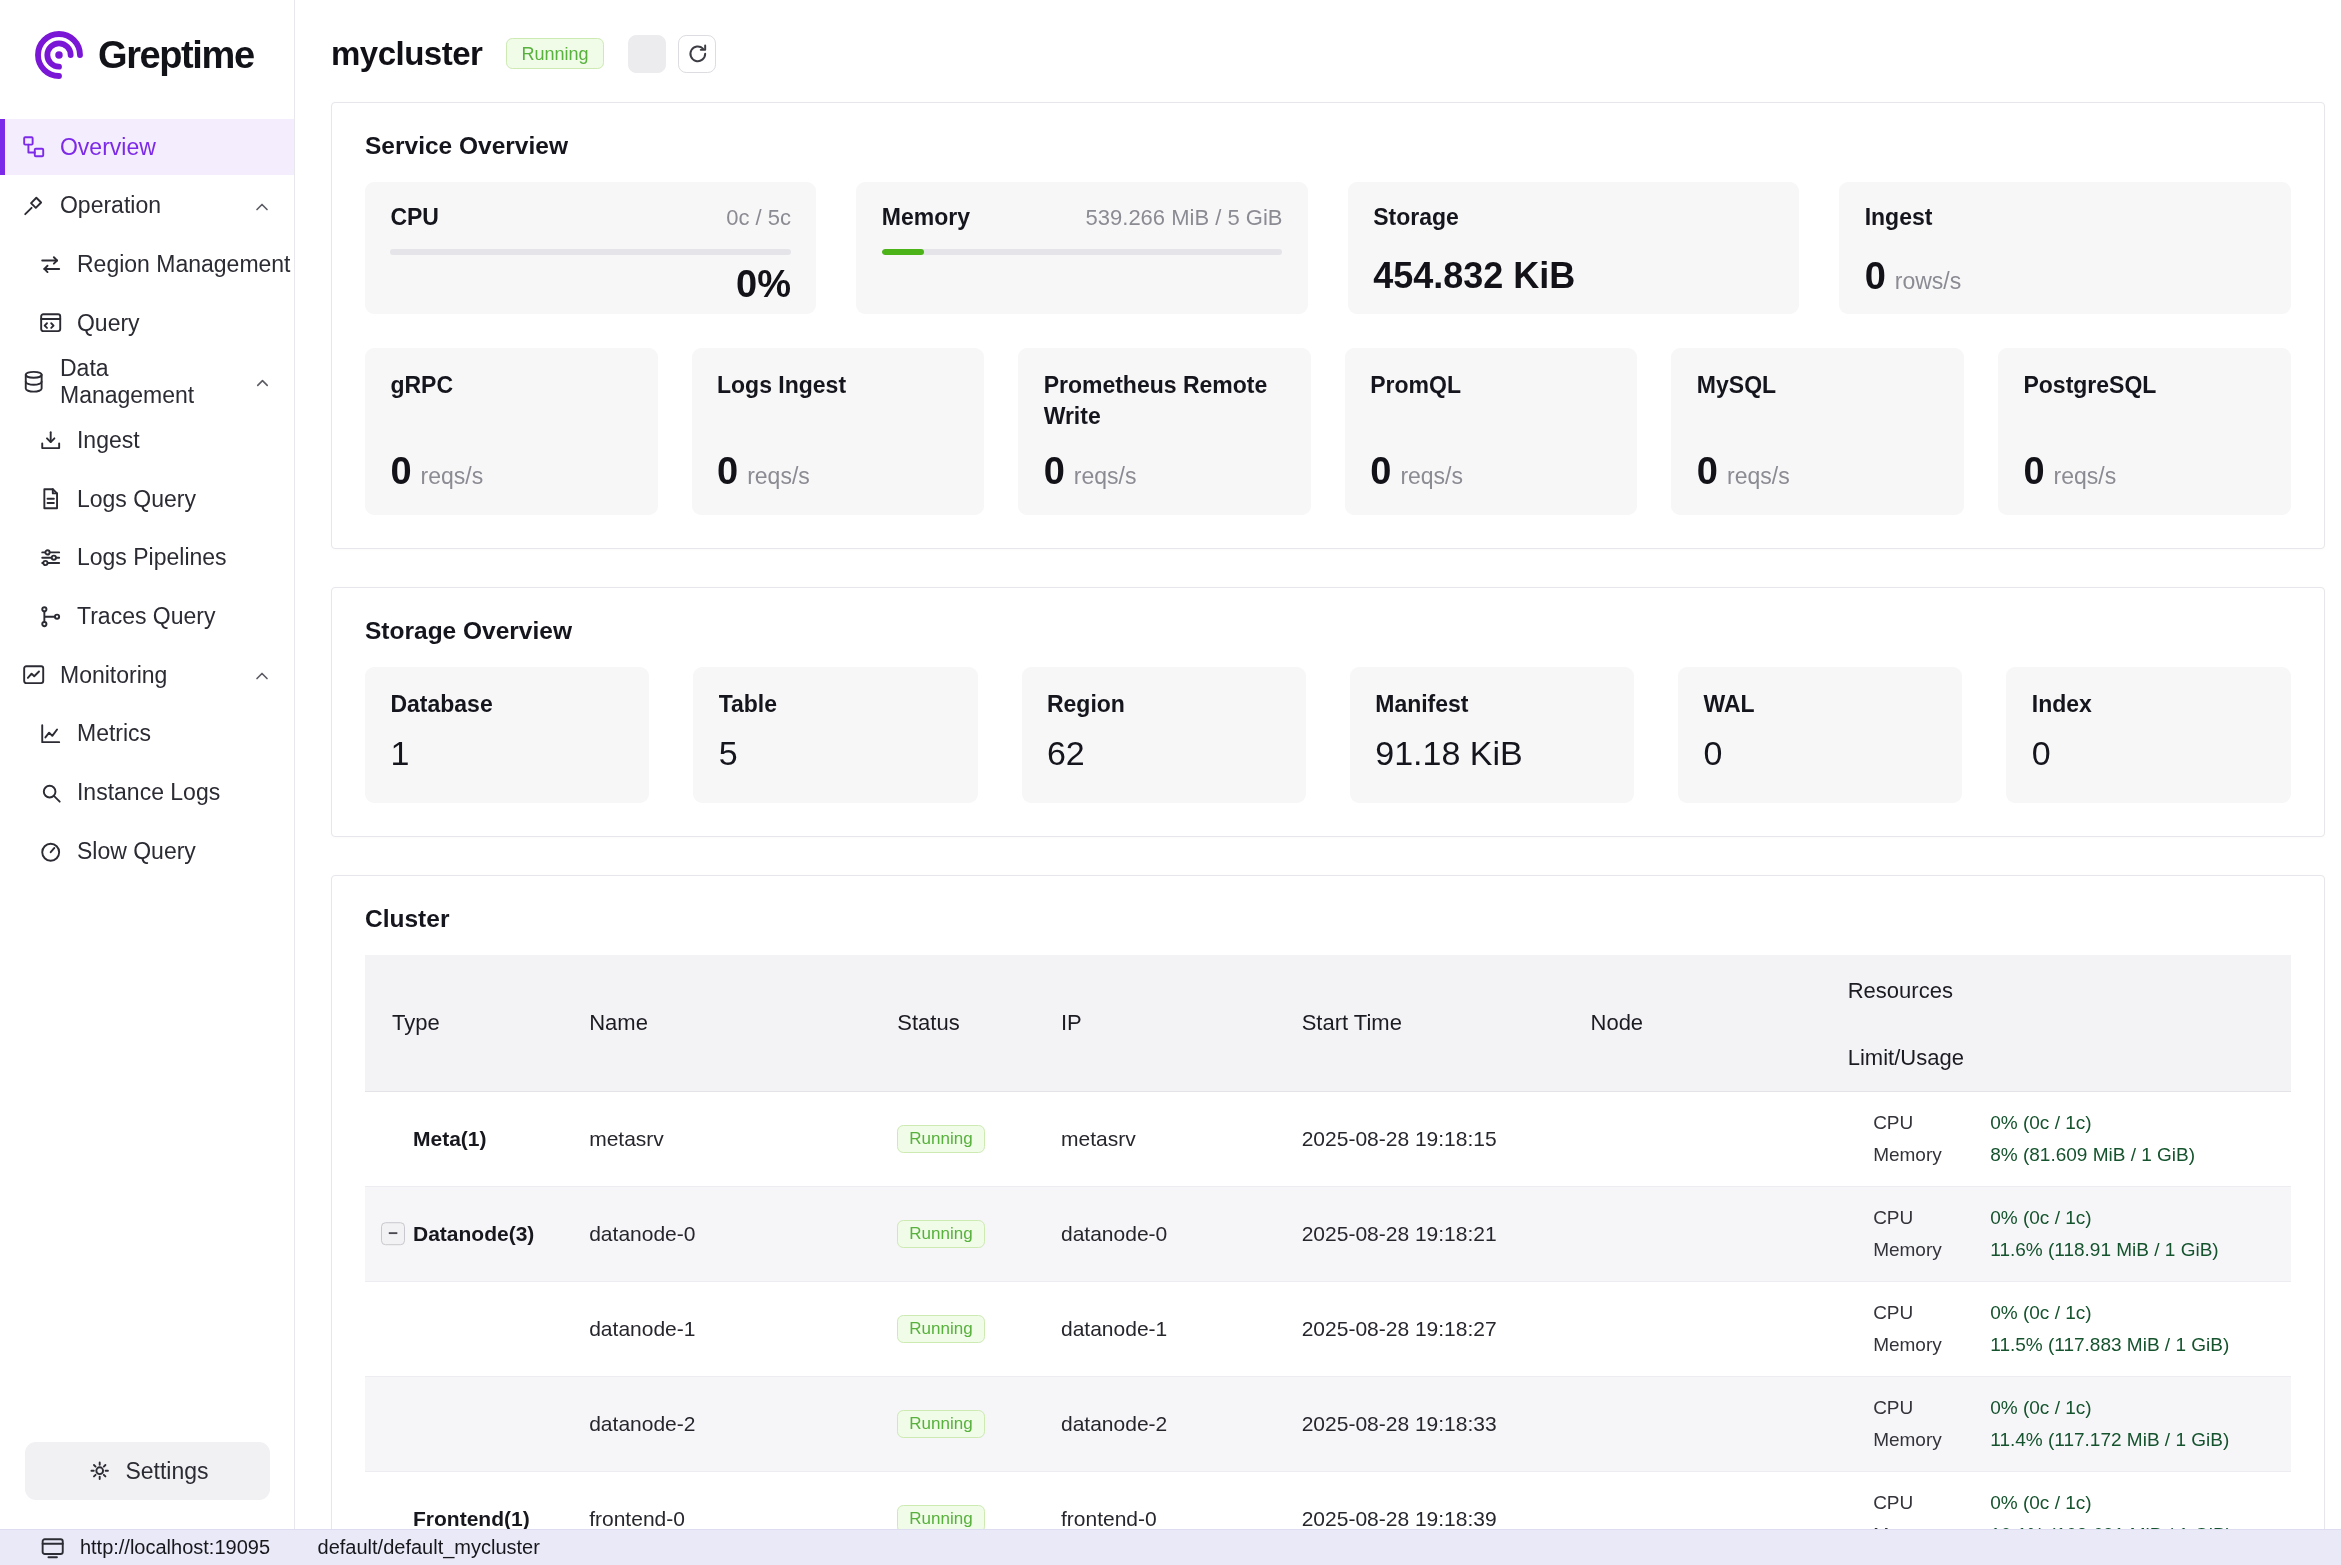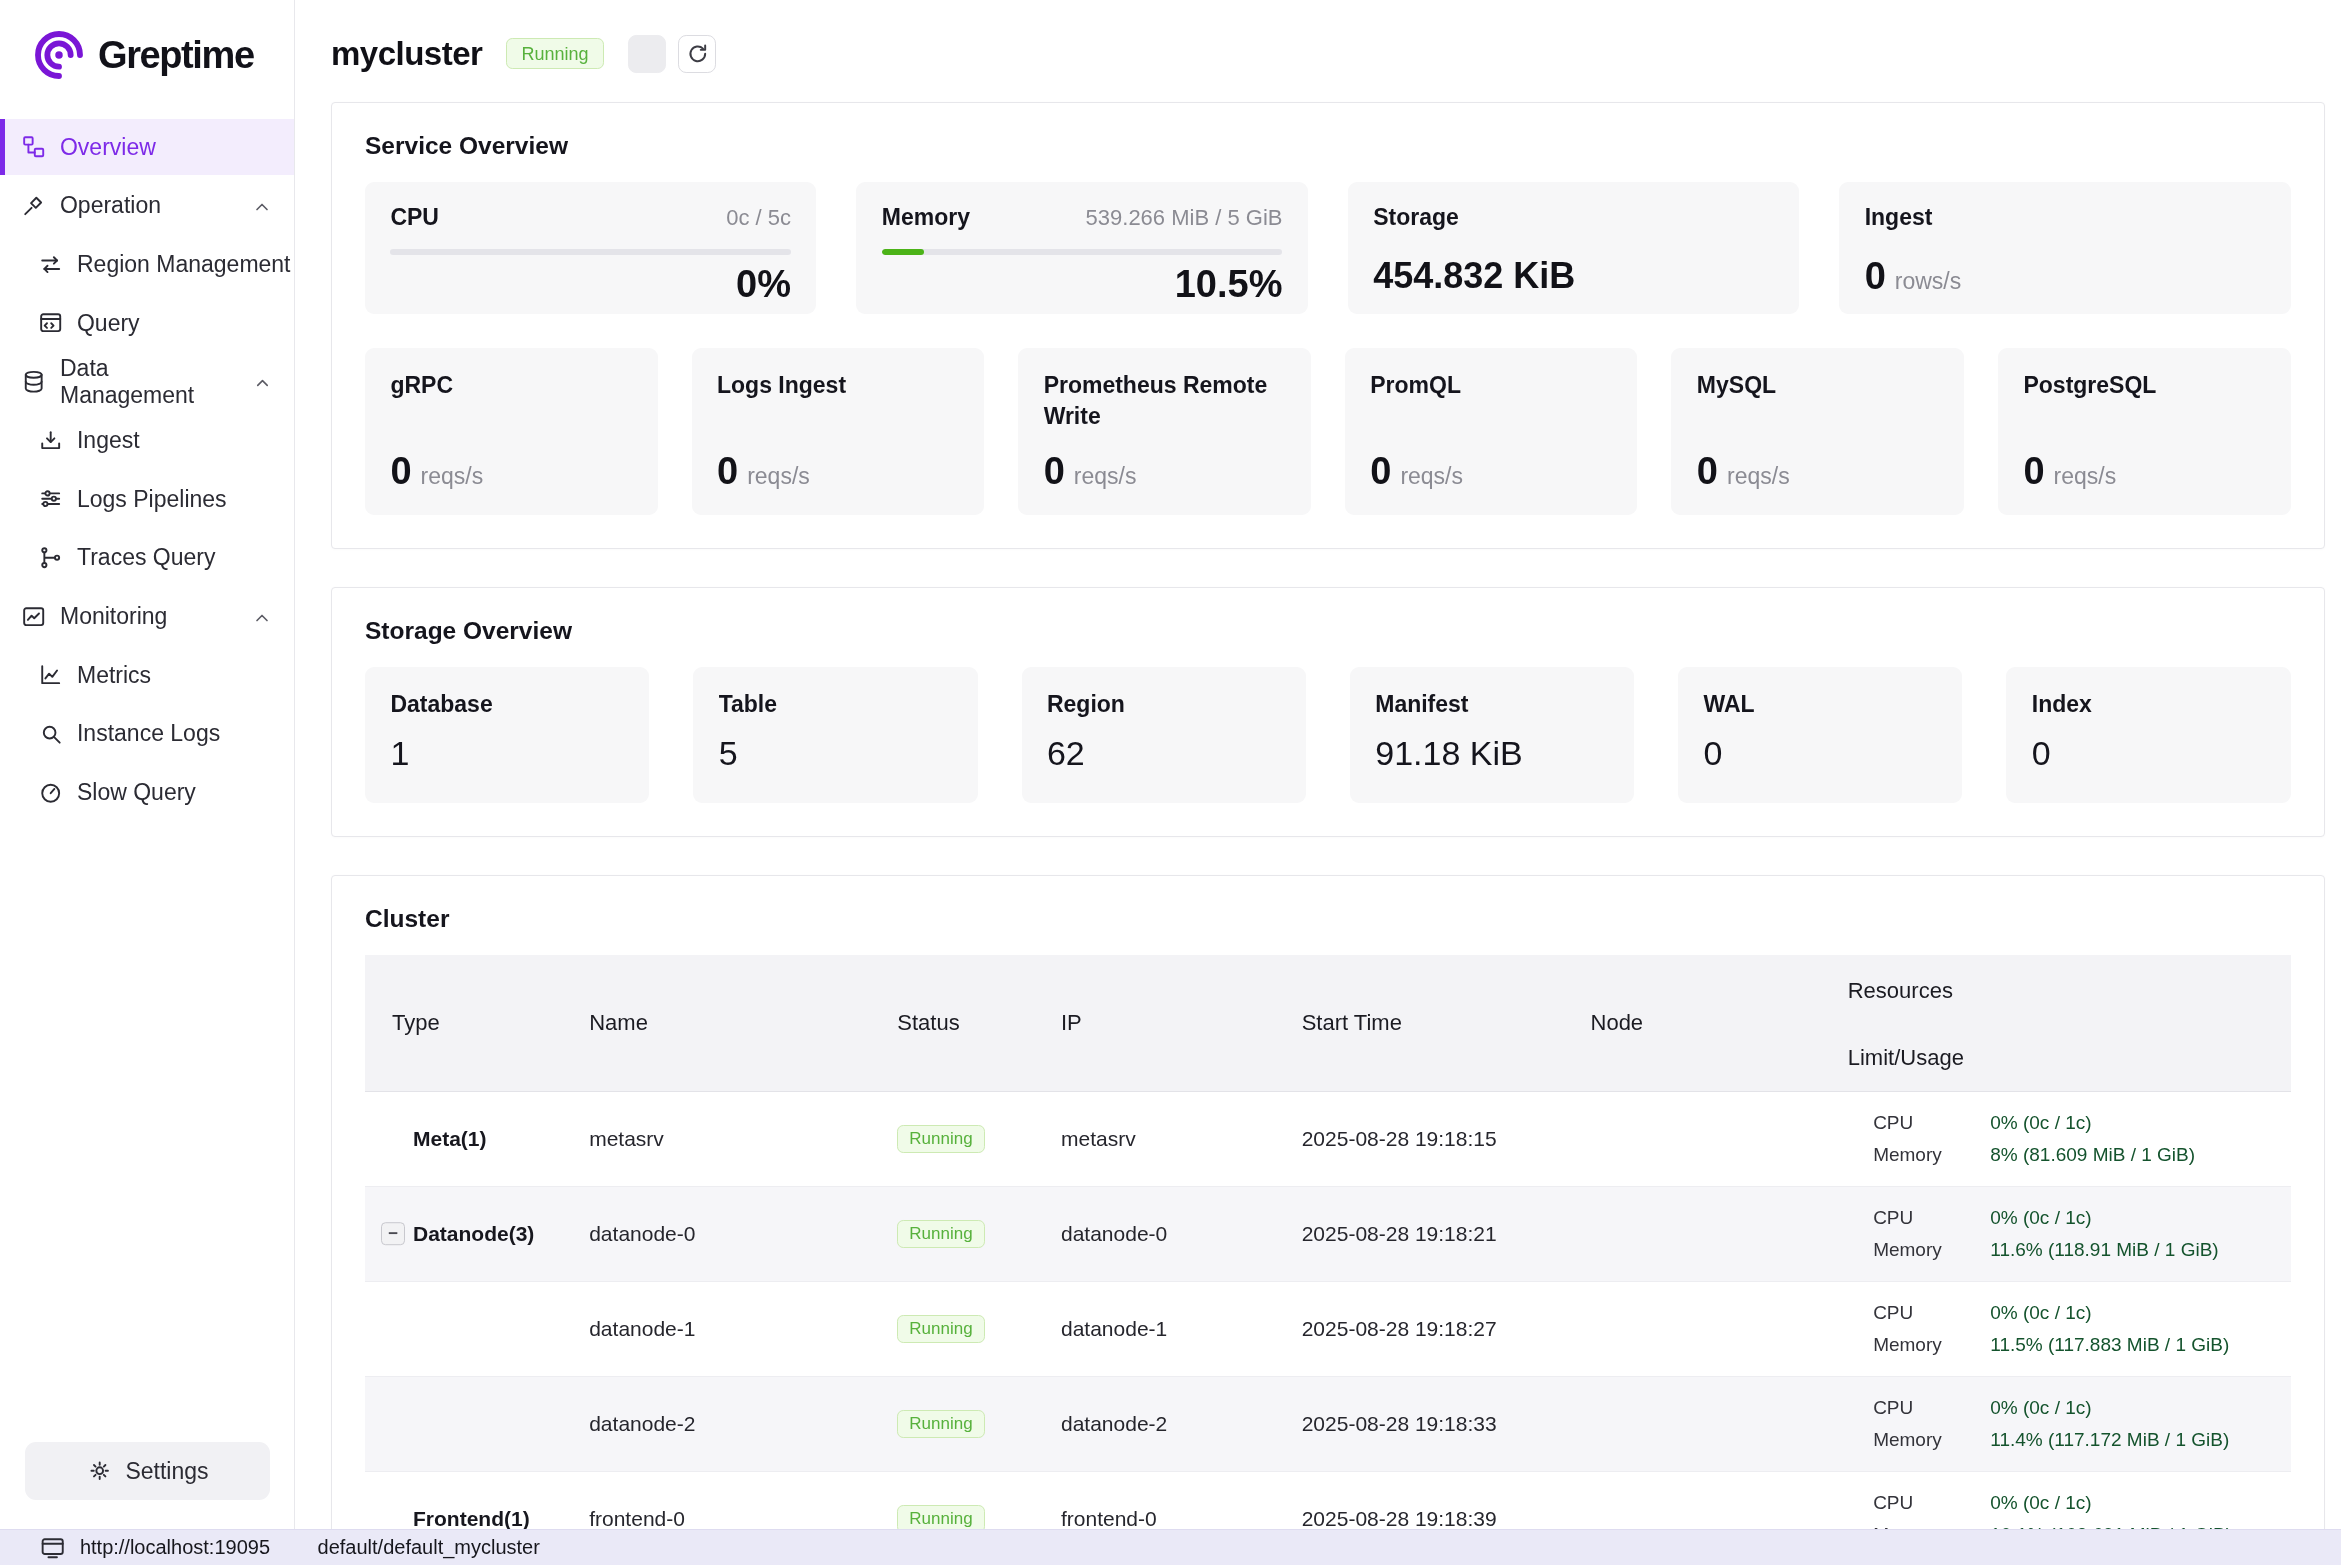--- a/index.html
+++ b/index.html
@@ -189,20 +189,30 @@
       <span class="ic">
         <svg viewBox="0 0 24 24" fill="none" stroke="currentColor" stroke-width="1.8" stroke-linecap="round" stroke-linejoin="round">
           <path d="M12 4v9"></path>
             <path d="M8.5 9.8L12 13.3l3.5-3.5"></path>
             <path d="M4 14.5V19h16v-4.5"></path>
         </svg>
         </span>
       <span class="lbl">Ingest</span>
     </div>
 
+    <div class="mi sub">
+      <span class="ic">
+        <svg viewBox="0 0 24 24" fill="none" stroke="currentColor" stroke-width="1.8" stroke-linecap="round" stroke-linejoin="round">
+          <path d="M6 3h8l4 4v14H6z"></path>
+            <path d="M14 3v4h4"></path>
+            <path d="M9 12h6M9 16h6"></path>
+        </svg>
+        </span>
+      <span class="lbl">Logs Query</span>
+    </div>
 
     <div class="mi sub">
       <span class="ic">
         <svg viewBox="0 0 24 24" fill="none" stroke="currentColor" stroke-width="1.8" stroke-linecap="round" stroke-linejoin="round">
           <path d="M4 7h16M4 12h16M4 17h16"></path>
             <circle cx="9" cy="7" r="2" fill="#fff"></circle>
             <circle cx="15" cy="12" r="2" fill="#fff"></circle>
             <circle cx="7" cy="17" r="2" fill="#fff"></circle>
         </svg>
         </span>
@@ -309,21 +319,20 @@
       </div>
 
       <div class="stat-card">
         <div class="stat-head">
           <span class="stat-label">Memory</span>
           <span class="stat-detail">539.266 MiB / 5 GiB</span>
         </div>
         <div class="bar">
           <div class="bar-fill" style="width:10.5%"></div>
         </div>
-        <div class="stat-percent">10.5%</div>
       </div>
 
       <div class="stat-card">
         <div class="stat-head">
           <span class="stat-label">Storage</span>
         </div>
         <div class="stat-big">454.832 KiB</div>
       </div>
 
       <div class="stat-card">

